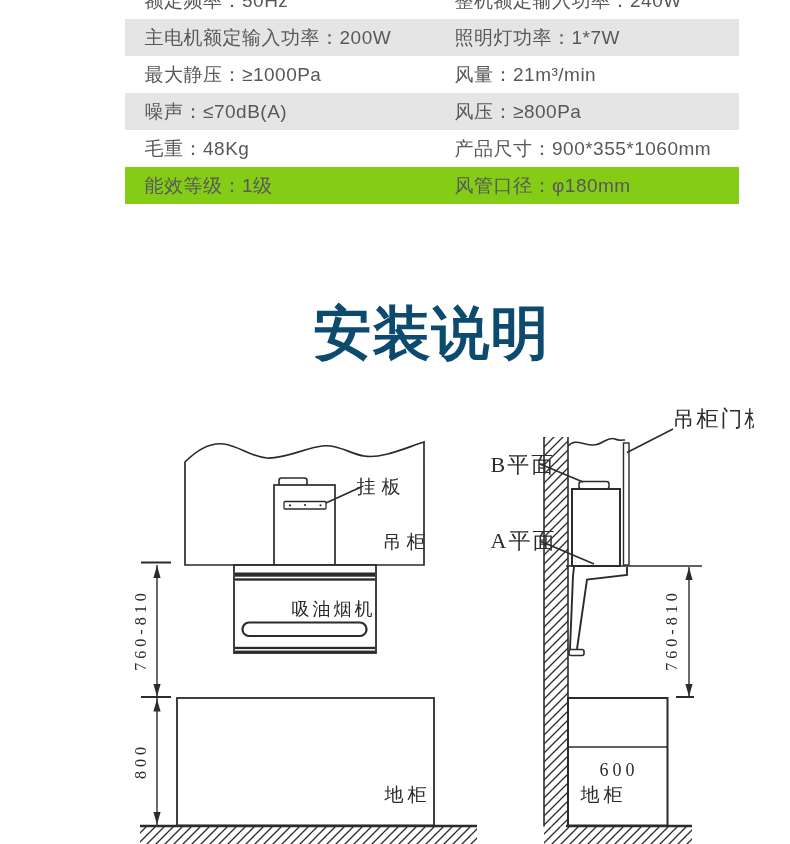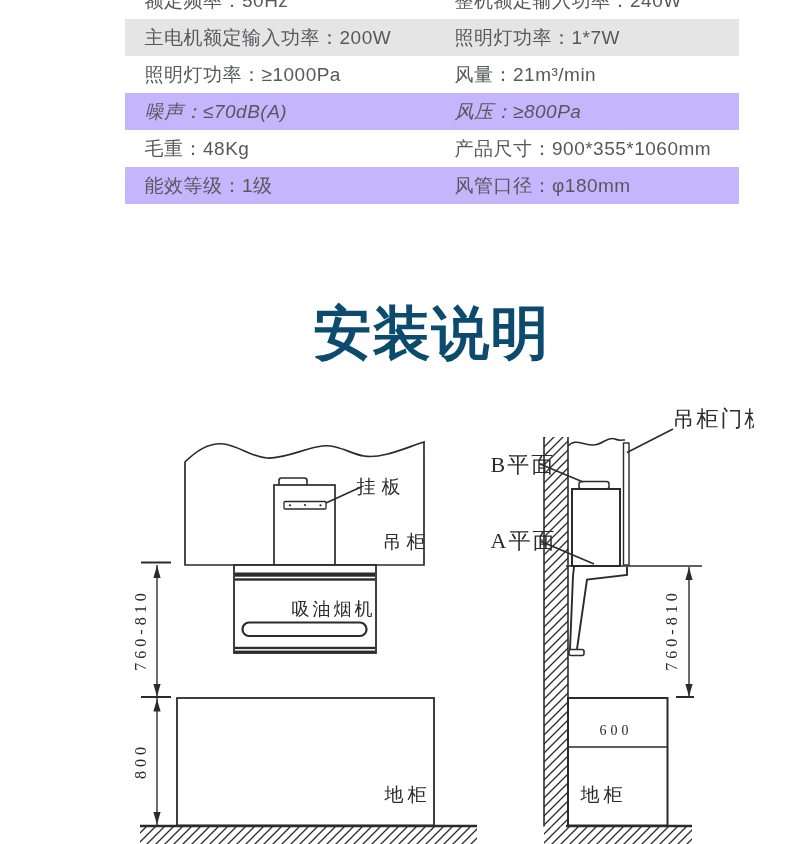--- a/index.html
+++ b/index.html
@@ -14,22 +14,22 @@
   .spec-table {
     position:absolute; left:88px; top:-18px; width:614px;
   }
   .spec-row {
     display:flex; align-items:center; height:37px;
     font-size:19px; letter-spacing:0.5px; color:#57585a;
   }
   .spec-row .c1 { flex:0 0 330px; padding-left:20px; white-space:nowrap; }
   .spec-row .c2 { flex:1; white-space:nowrap; }
   .shade-light { background:#e5e5e5; }
-  .shade-dark  { background:#c4b5fd;font-style:italic; }
-  .shade-mid   { background:#c4b5fd; }
+  .shade-dark  { background:#e5e5e5; }
+  .shade-mid   { background:#84cc16; }
   
   .section-title {
     position:absolute; left:0; top:296px; width:790px; height:74px;
     text-align:center; font-size:58px; font-weight:900; color:#0c4a6e;
     letter-spacing:1px; line-height:74px; white-space:nowrap;
   }
   
   .diagram-svg { position:absolute; left:0; top:0; width:790px; height:844px; }
   .dlabel {
     position:absolute; white-space:nowrap; color:#2b2b2b;
@@ -52,21 +52,21 @@
   <div class="spec-table">
     <div class="spec-row">
       <div class="c1">额定频率：50Hz</div>
       <div class="c2">整机额定输入功率：240W</div>
     </div>
     <div class="spec-row shade-light">
       <div class="c1">主电机额定输入功率：200W</div>
       <div class="c2">照明灯功率：1*7W</div>
     </div>
     <div class="spec-row">
-      <div class="c1">照明灯功率：≥1000Pa</div>
+      <div class="c1">最大静压：≥1000Pa</div>
       <div class="c2">风量：21m³/min</div>
     </div>
     <div class="spec-row shade-dark">
       <div class="c1">噪声：≤70dB(A)</div>
       <div class="c2">风压：≥800Pa</div>
     </div>
     <div class="spec-row">
       <div class="c1">毛重：48Kg</div>
       <div class="c2">产品尺寸：900*355*1060mm</div>
     </div>
@@ -164,17 +164,17 @@
   <div class="dlabel" style="left:320px; top:477px; letter-spacing:6px;">挂板</div>
   <div class="dlabel" style="left:346px; top:532px; letter-spacing:5px;">吊柜</div>
   <div class="dlabel" style="left:255px; top:600px; letter-spacing:3px; font-size:18px;">吸油烟机</div>
   <div class="dlabel" style="left:348px; top:785px;">地柜</div>
   <div class="vtext" style="left:39px; top:621px;">760-810</div>
   <div class="vtext" style="left:39px; top:752px;">800</div>
 
   <div class="dlabel small" style="left:454px; top:453px;">B平面</div>
   <div class="dlabel small" style="left:454px; top:529px;">A平面</div>
   <div class="dlabel small" style="left:636px; top:407px;">吊柜门板</div>
-  <div class="dlabel" style="left:563px; top:723px; font-size:14px; letter-spacing:4px;">600</div>
+  <div class="dlabel" style="left:563px; top:761px; font-size:18px; letter-spacing:4px;">600</div>
   <div class="dlabel" style="left:544px; top:785px;">地柜</div>
   <div class="vtext" style="left:570px; top:621px;">760-810</div>
 
 </div>
 
 </body></html>

